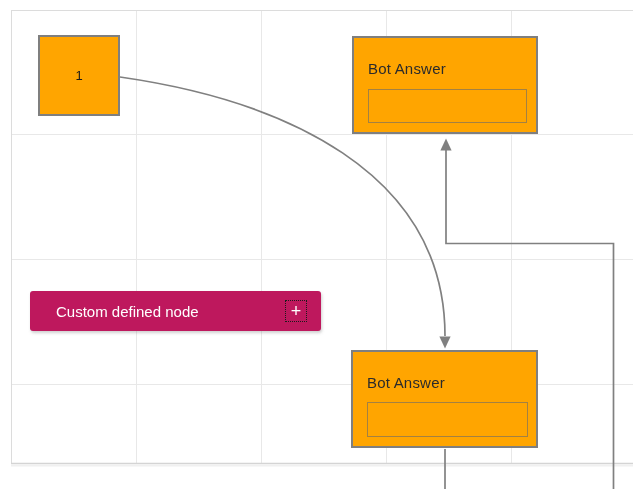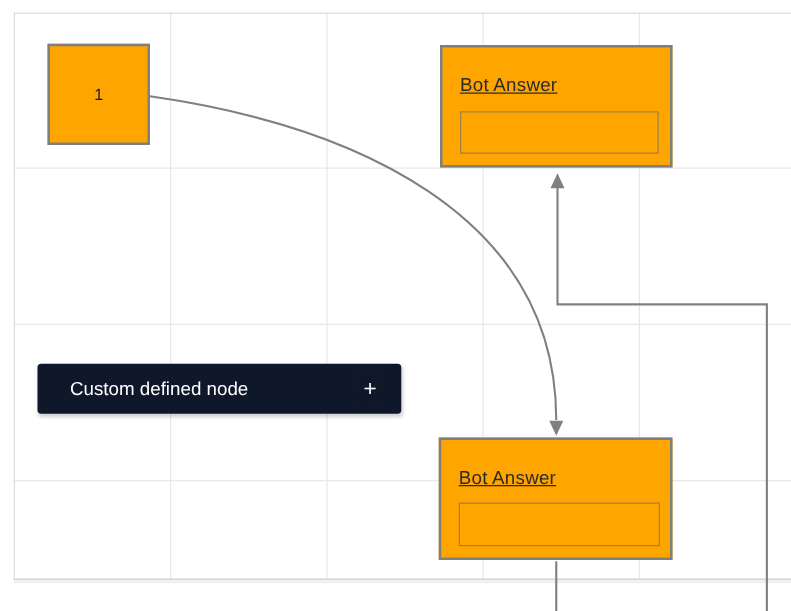--- a/index.html
+++ b/index.html
@@ -38,35 +38,34 @@
   }
   #node-bot-top  { left: 352px; top: 36px;  width: 186px; height: 98px; }
   #node-bot-bottom { left: 351px; top: 350px; width: 187px; height: 98px; }
   .bot-title {
     position: absolute;
     left: 14px; top: 22px;
     font-size: 15px;
     color: #2b2b2b;
     letter-spacing: 0.2px;
     white-space: nowrap;
-    text-decoration: underline;
   }
   .bot-field {
     position: absolute;
     left: 14px; top: 51px;
     width: 159px; height: 34px;
     box-sizing: border-box;
     border: 1px solid #a38142;
     outline: 1px solid rgba(255,255,255,0.0);
     background: transparent;
   }
   #node-custom {
     left: 30px; top: 291px;
     width: 291px; height: 40px;
-    background: #0f172a;
+    background: #be185d;
     border-radius: 3px;
     box-shadow: 1px 2px 3px rgba(120,120,120,0.35);
     display: flex;
     align-items: center;
   }
   #node-custom .custom-label {
     margin-left: 26px;
     font-size: 15px;
     color: #ffffff;
     white-space: nowrap;

